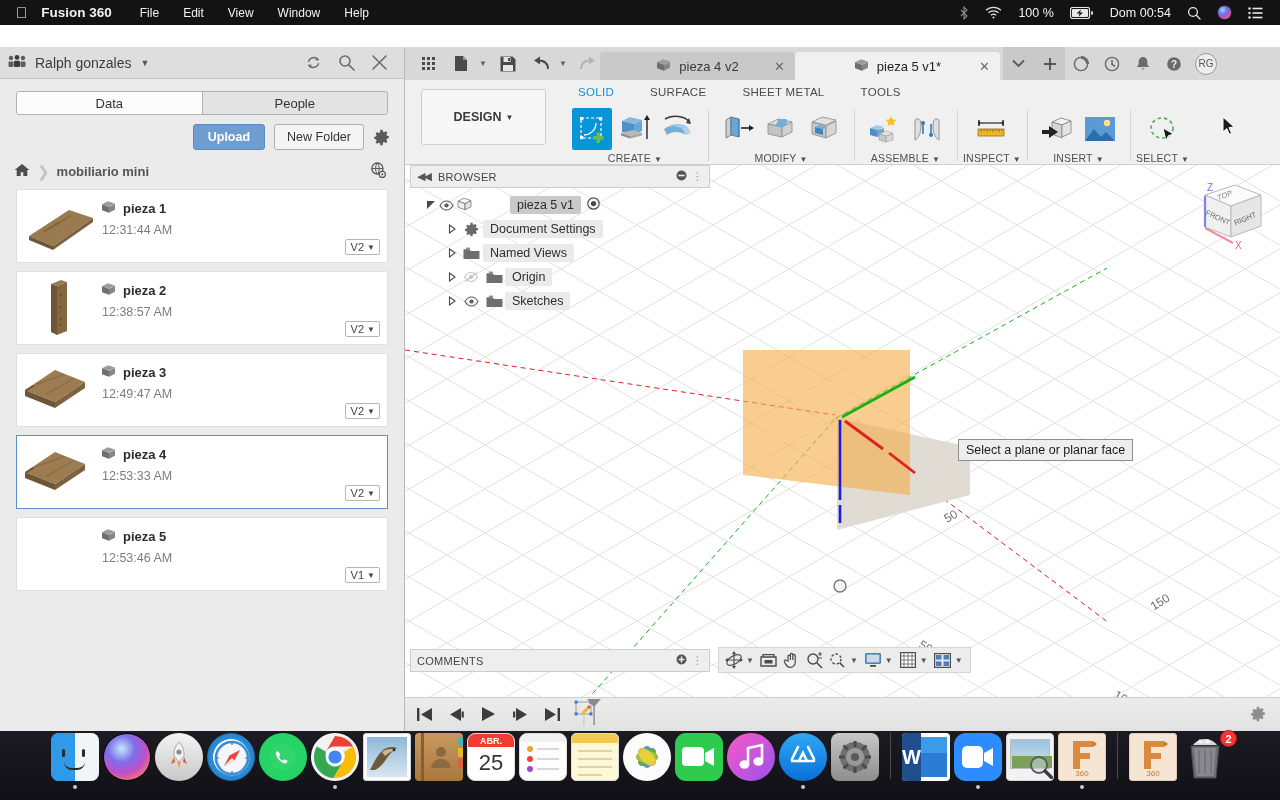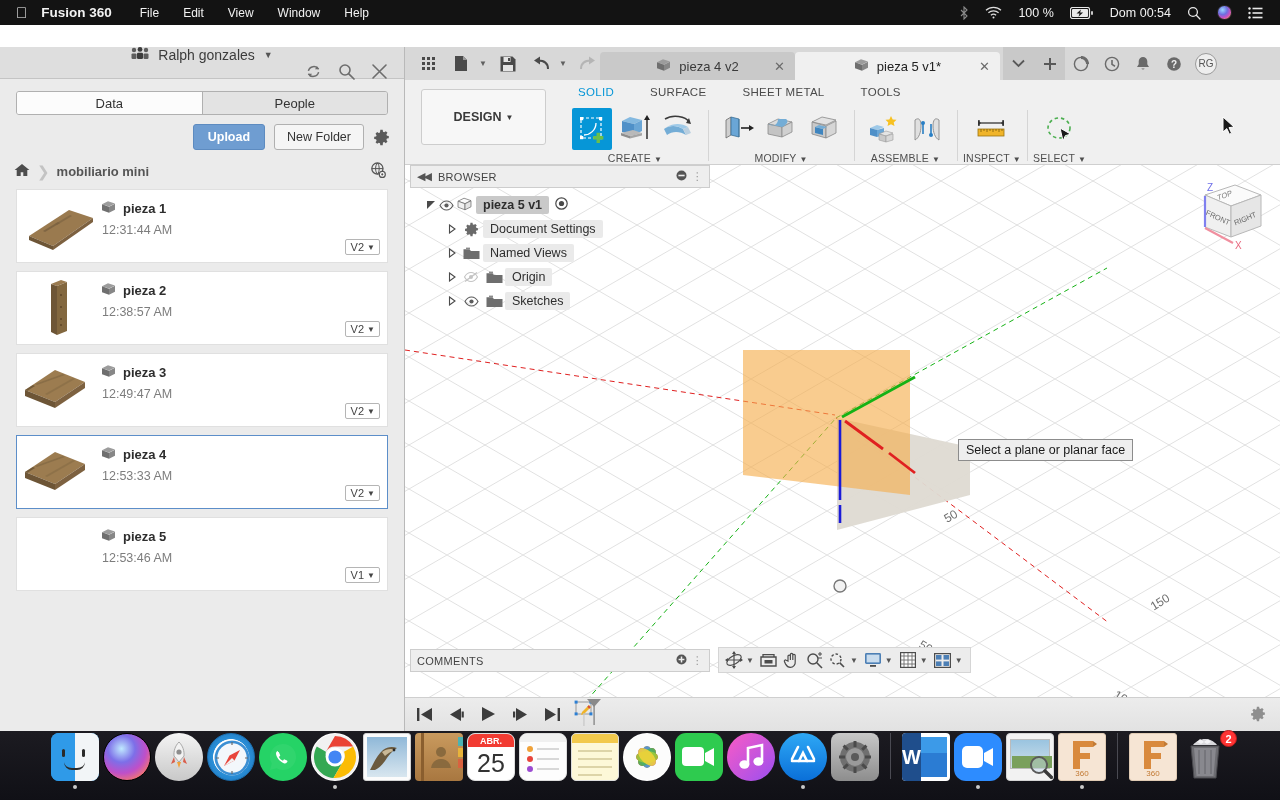--- a/index.html
+++ b/index.html
@@ -42,22 +42,22 @@
   .tl-red{background:#ff5f57;border:0.5px solid #e0443e;}
   .tl-yel{background:#ffbd2e;border:0.5px solid #dea123;}
   .tl-grn{background:#28c840;border:0.5px solid #1aab29;}
 
   
   .datapanel {
     position:absolute; left:0; top:47px; width:405px; height:684px;
     background:#ebebeb; border-right:1px solid #b9b9b9;
   }
   .dp-head {
-    height:32px; display:flex; align-items:center; padding:0 8px;
-    background:#dedede; border-bottom:1px solid #c4c4c4;flex-direction:column;
+    height:32px; display:flex; padding:0 8px;
+    background:#dedede; border-bottom:1px solid #c4c4c4;
   }
   .dp-head .usr { display:flex; align-items:center; gap:9px; font-size:14px; color:#3c3c3c; }
   .dp-head .tools { margin-left:auto; display:flex; align-items:center; gap:16px; padding-right:8px;}
   .icobtn { color:#6d6d6d; display:flex; align-items:center; cursor:default; }
   .dp-tabs {
     display:flex; margin:12px 16px 0 16px; height:24px;
     border:1px solid #b0b0b0; border-radius:3px; overflow:hidden;
   }
   .dp-tabs div {
     flex:1; display:flex;align-items:center;justify-content:center;
@@ -151,21 +151,21 @@
   .bhead {
     height:23px; background:#eeeeee; border:1px solid #cdcdcd;
     display:flex; align-items:center; padding:0 6px; font-size:11px; color:#444; gap:8px; letter-spacing:0.3px;
   }
   .bhead .dash { color:#555; font-size:11px; letter-spacing:-2px;}
   .bhead .r { margin-left:auto; display:flex; align-items:center; gap:5px; color:#555;}
   .btree { padding-top:5px; }
   .brow { display:flex; align-items:center; height:24px; font-size:12.5px; color:#2e2e2e; }
   .brow .tri { width:13px; color:#4a4a4a; font-size:9px; display:flex;justify-content:center;}
   .brow .lbl { background:#eaeaea; padding:2px 7px; border-radius:2px;}
-  .brow.root .lbl { background:#c9c9c9; font-weight:bold; }
+  .brow.root .lbl { background:#c9c9c9; font-weight:normal;margin-left:34px; }
   .eye { width:18px; display:flex;justify-content:center; color:#5b5b5b;}
   .eye.off { color:#bdbdbd;}
 
   .tooltip {
     position:absolute; left:958px; top:437px; background:#eeeeee;
     border:1px solid #8c8c8c; padding:3px 7px; font-size:12.5px; color:#1a1a1a; z-index:8;
   }
   .navbar-bottom {
     position:absolute; left:719px; top:652px; height:26px; display:flex; align-items:center;
     background:#ececec; border:1px solid #d5d5d5; padding:0 4px; gap:1px; z-index:7;
@@ -746,20 +746,44 @@
                 <path d="M6 14v3M9 14v2M12 14v3M15 14v2M18 14v3M21 14v2M24 14v3M27 14v2" stroke="#7a5a0a" stroke-width="0.8"></path>
               </svg>
             </div>
           </div>
           <div class="rp-lab">
             <span>INSPECT</span>
             <span class="ca">▼</span>
           </div>
         </div>
 
+        <div class="rpanel">
+          <div class="rp-icons">
+            <div class="ico44">
+              <svg width="34" height="30" viewBox="0 0 34 30">
+                <path d="M12 8l9-4 10 3-9 4z" fill="#f2f2f2" stroke="#8a8a8a" stroke-width="0.9"></path>
+                <path d="M12 8v12l10 4V11z" fill="#d4d4d4" stroke="#8a8a8a" stroke-width="0.9"></path>
+                <path d="M22 11l9-4v12l-9 4z" fill="#e4e4e4" stroke="#8a8a8a" stroke-width="0.9"></path>
+                <path d="M2 16h10v4H2z" fill="#222"></path>
+                  <path d="M18 18l-9-6v12z" fill="#222"></path>
+              </svg>
+            </div>
+            <div class="ico44">
+              <svg width="32" height="26" viewBox="0 0 32 26">
+                <rect x="1" y="1" width="30" height="24" fill="#5b9bd5"></rect>
+                <circle cx="23" cy="7" r="3.2" fill="#ffe57a"></circle>
+                <path d="M1 25l9-12 7 8 5-5 9 9z" fill="#2d6ea8"></path>
+              </svg>
+            </div>
+          </div>
+          <div class="rp-lab">
+            <span>INSERT</span>
+            <span class="ca">▼</span>
+          </div>
+        </div>
 
         <div class="rpanel">
           <div class="rp-icons">
             <div class="ico44">
               <svg width="34" height="30" viewBox="0 0 34 30">
                 <ellipse cx="16" cy="14" rx="11" ry="10" fill="none" stroke="#4caf50" stroke-width="1.6" stroke-dasharray="3.4 3"></ellipse>
                 <path d="M17 14l3 13 2.4-5.4 5.4-1.4z" fill="#1a1a1a" stroke="#fff" stroke-width="1"></path>
               </svg>
             </div>
           </div>
@@ -1180,21 +1204,21 @@
             <circle cx="11" cy="7" r="5" fill="#8a6a3e"></circle>
               <path d="M1 23c1-6 5-9 10-9s9 3 10 9z" fill="#8a6a3e"></path>
           </svg>
         </div>
         <div class="dkdot hidden"></div>
       </div>
 
       <div class="dkwrap">
         <div class="dkicon" style="background:#fff;border-radius:8px;overflow:hidden;border:1px solid #ddd">
           <div style="position:absolute;left:0;right:0;top:0;height:13px;background:#f23b32;color:#fff;font-size:9px;display:flex;align-items:center;justify-content:center;font-weight:bold">ABR.</div>
-          <div style="position:absolute;left:0;right:0;top:12px;bottom:0;display:flex;align-items:center;justify-content:center;font-size:25px;color:#333">25</div>
+          <div style="position:absolute;left:0;right:0;top:12px;bottom:0;display:flex;align-items:center;justify-content:center;font-size:22px;color:#333">25</div>
         </div>
         <div class="dkdot hidden"></div>
       </div>
 
       <div class="dkwrap">
         <div class="dkicon" style="background:#fdfdfd;border-radius:8px;overflow:hidden;border:1px solid #ddd">
           <div style="position:absolute;left:0;right:0;top:0;height:8px;background:#f0f0f0"></div>
           <div style="position:absolute;left:7px;top:12px;width:6px;height:6px;border-radius:50%;background:#f0a23a"></div>
           <div style="position:absolute;left:7px;top:22px;width:6px;height:6px;border-radius:50%;background:#e8453c"></div>
           <div style="position:absolute;left:7px;top:32px;width:6px;height:6px;border-radius:50%;background:#9b4bd1"></div>

